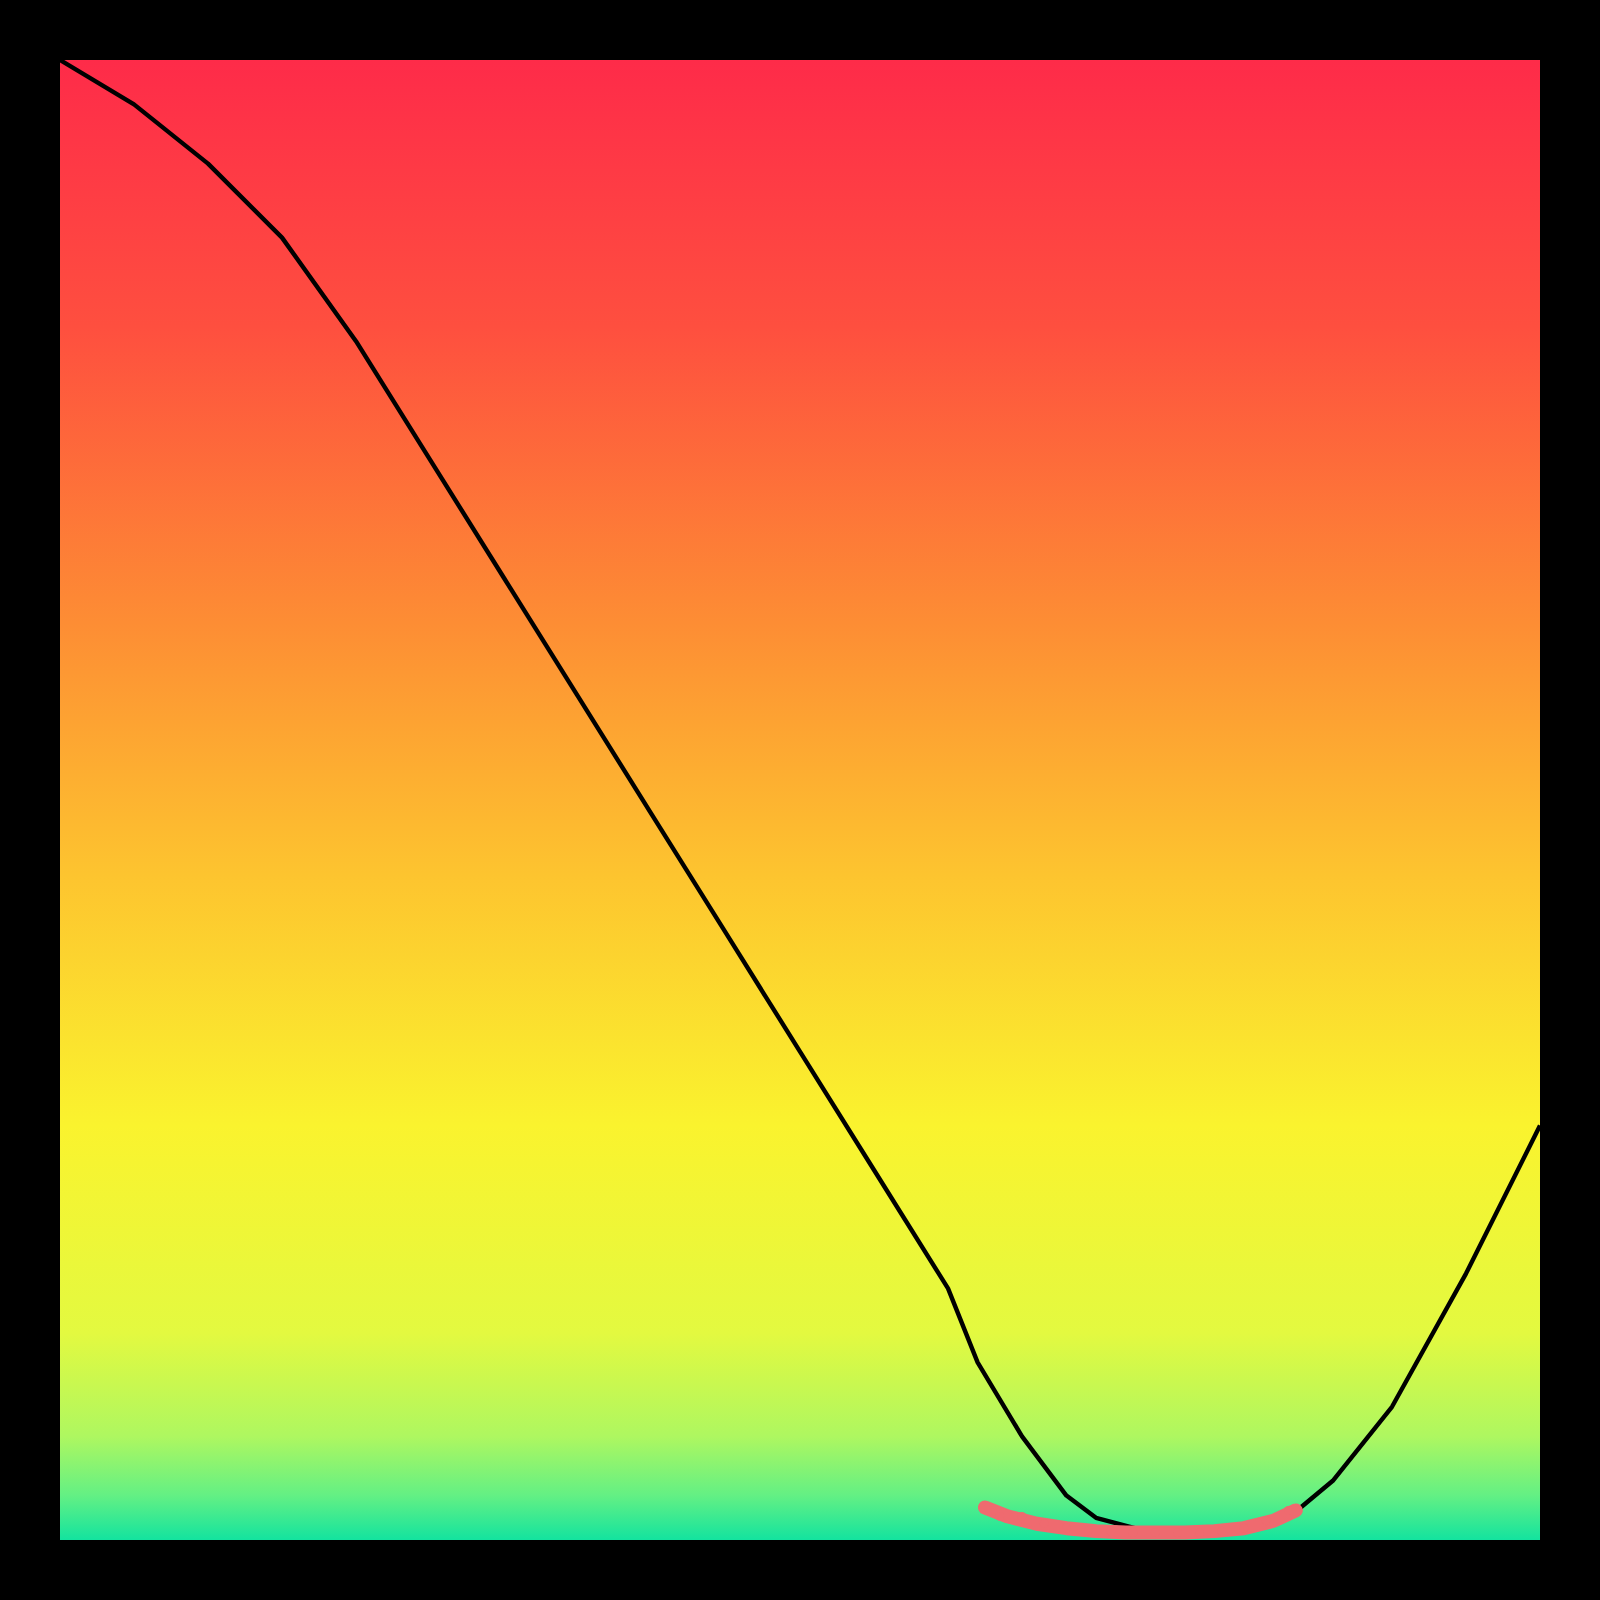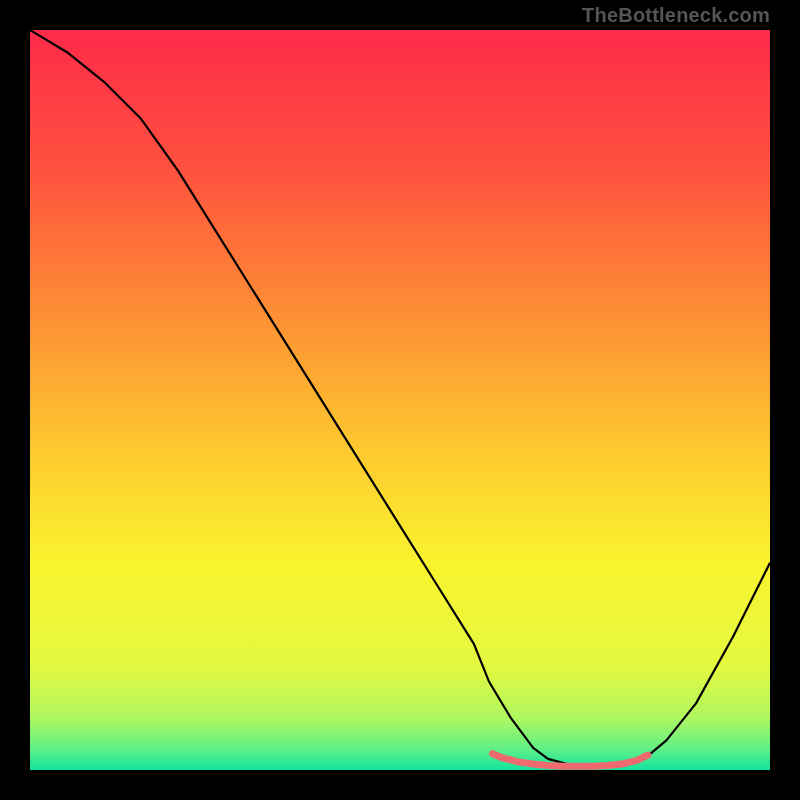--- a/index.html
+++ b/index.html
@@ -26,21 +26,20 @@
     font-weight: bold;
     color: #555;
     letter-spacing: 0.2px;
   }
   svg { display: block; }
 </style>
 </head>
 <body>
 
 <div class="outer">
-  <div class="watermark">TheBottleneck.com</div>
   <div class="plot">
     <svg id="chart-svg" width="740" height="740" viewBox="0 0 740 740">
         <defs>
           <linearGradient id="bg-grad" x1="0" y1="0" x2="0" y2="1">
             <stop offset="0%" stop-color="#fe2b49"></stop>
             <stop offset="18%" stop-color="#fe4f3f"></stop>
             <stop offset="38%" stop-color="#fd8d34"></stop>
             <stop offset="55.00000000000001%" stop-color="#fdc42f"></stop>
             <stop offset="72%" stop-color="#faf32e"></stop>
             <stop offset="86%" stop-color="#e3f940"></stop>

